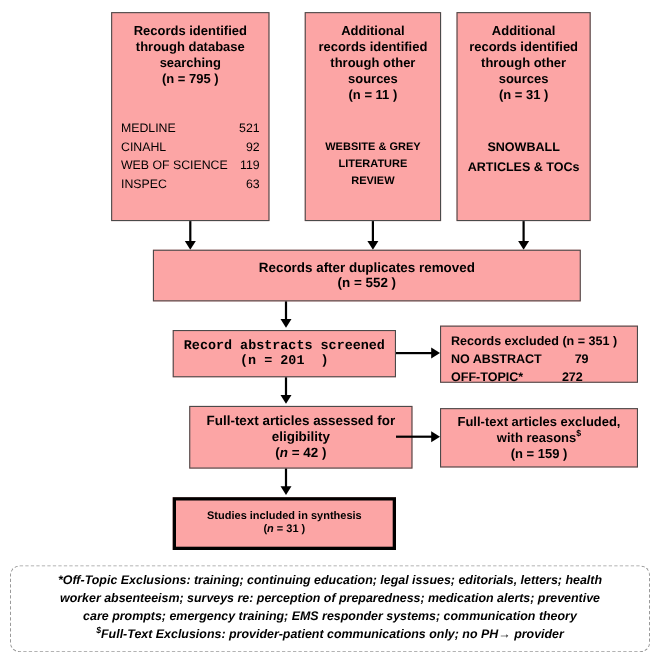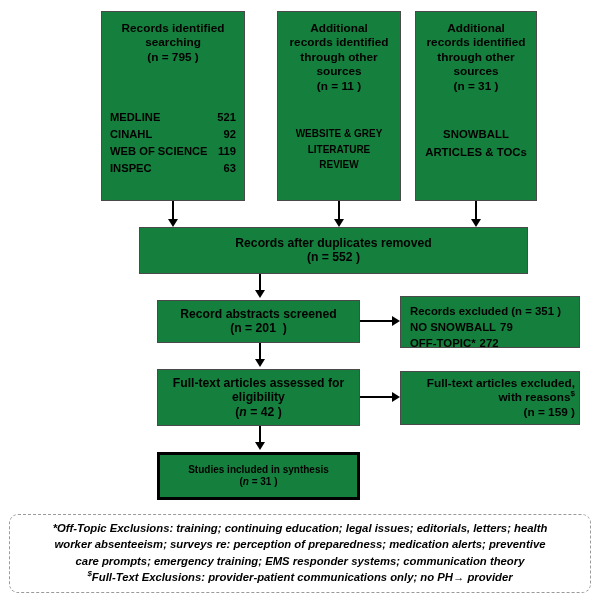--- a/index.html
+++ b/index.html
@@ -18,21 +18,21 @@
     height: 603px;
     background: #ffffff;
     overflow: hidden;
   }
 
   
   .box {
     position: absolute;
     box-sizing: border-box;
     border: 1.6px solid #4a4a4a;
-    background: #15803d;
+    background: #fca5a5;
     font-weight: bold;
     color: #000000;
     text-align: center;
     line-height: 1.22;
   }
   .box.thick {
     border: 3px solid #000000;
   }
   .box-inner {
     position: absolute;
@@ -45,21 +45,21 @@
   }
 
   .ital { font-style: italic; }
 
   
   .dblist {
     position: absolute;
     left: 8px;
     right: 8px;
     font-size: 11.2px;
-    font-weight: bold;
+    font-weight: normal;
     line-height: 1.52;
   }
   .dbrow {
     display: flex;
     justify-content: space-between;
     align-items: baseline;
     text-align: left;
   }
   .dbrow .nm { white-space: nowrap; }
   .dbrow .vl { white-space: nowrap; }
@@ -75,20 +75,21 @@
     font-weight: bold;
   }
   .exhead { text-align: center; }
   .exrow {
     display: flex;
     text-align: left;
   }
   .exrow .nm { flex: 0 0 auto; }
   .exrow .vl {
     flex: 1 1 auto;
+    text-align: center;
     padding-left: 4px;
   }
 
   
   .vline {
     position: absolute;
     width: 2.4px;
     background: #000000;
   }
   .hline {
@@ -136,20 +137,21 @@
   }
 </style>
 </head>
 <body>
 
 <div id="diagram">
 
   <div class="box" style="left:101px; top:11px; width:144px; height:190px;">
     <div class="box-inner" style="top:9px; font-size:11.8px;">
       <div>Records identified</div>
+      <div>through database</div>
       <div>searching</div>
       <div>(n =  795 )</div>
     </div>
     <div class="dblist" style="top:97px;">
       <div class="dbrow">
         <span class="nm">MEDLINE</span>
         <span class="vl">521</span>
       </div>
       <div class="dbrow">
         <span class="nm">CINAHL</span>
@@ -207,64 +209,64 @@
   <div class="box" style="left:139px; top:227px; width:389px; height:47px;">
     <div class="box-inner ctr-v" style="font-size:12.2px;">
       <div>Records after duplicates removed</div>
       <div>(n = 552 )</div>
     </div>
   </div>
 
   <div class="vline" style="left:258.8px; top:274px; height:17px;"></div>
   <div class="arrow-down" style="left:254.5px; top:290px;"></div>
 
-  <div class="box" style="left:157px; top:300px; width:203px; height:43px;">
+  <div class="box" style="left:157px; top:300px; width:203px; height:43px;font-family:Liberation Mono, monospace;">
     <div class="box-inner ctr-v" style="font-size:12.2px;">
       <div>Record abstracts screened</div>
       <div>
         <span>(n = 201</span><span>&nbsp; </span><span>)</span>
       </div>
     </div>
   </div>
 
   <div class="hline" style="left:360px; top:320px; width:33px;"></div>
   <div class="arrow-right" style="left:392px; top:315.7px;"></div>
 
   <div class="box" style="left:400px; top:296px; width:180px; height:52px;padding-left:44px;">
     <div class="exlist">
       <div class="exhead">Records excluded (n = 351 )</div>
       <div class="exrow">
-        <span class="nm">NO SNOWBALL</span>
+        <span class="nm">NO ABSTRACT</span>
         <span class="vl">79</span>
       </div>
       <div class="exrow">
         <span class="nm">OFF-TOPIC*</span>
         <span class="vl">272</span>
       </div>
     </div>
   </div>
 
   <div class="vline" style="left:258.8px; top:343px; height:17px;"></div>
   <div class="arrow-down" style="left:254.5px; top:359px;"></div>
 
-  <div class="box" style="left:157px; top:369px; width:203px; height:57px;">
+  <div class="box" style="left:172px; top:369px; width:203px; height:57px;">
     <div class="box-inner ctr-v" style="font-size:12.2px;">
       <div>Full-text articles assessed for</div>
       <div>eligibility</div>
       <div>
         <span>(</span><span class="ital">n</span><span> = 42 )</span>
       </div>
     </div>
   </div>
 
   <div class="hline" style="left:360px; top:396px; width:33px;"></div>
   <div class="arrow-right" style="left:392px; top:391.7px;"></div>
 
   <div class="box" style="left:400px; top:371px; width:180px; height:54px;">
-    <div class="box-inner ctr-v" style="font-size:11.8px;text-align:right;">
+    <div class="box-inner ctr-v" style="font-size:11.8px;">
       <div>Full-text articles excluded,</div>
       <div>
         <span>with reasons</span><span class="sup">$</span>
       </div>
       <div>(n = 159 )</div>
     </div>
   </div>
 
   <div class="vline" style="left:258.8px; top:426px; height:17px;"></div>
   <div class="arrow-down" style="left:254.5px; top:442px;"></div>

